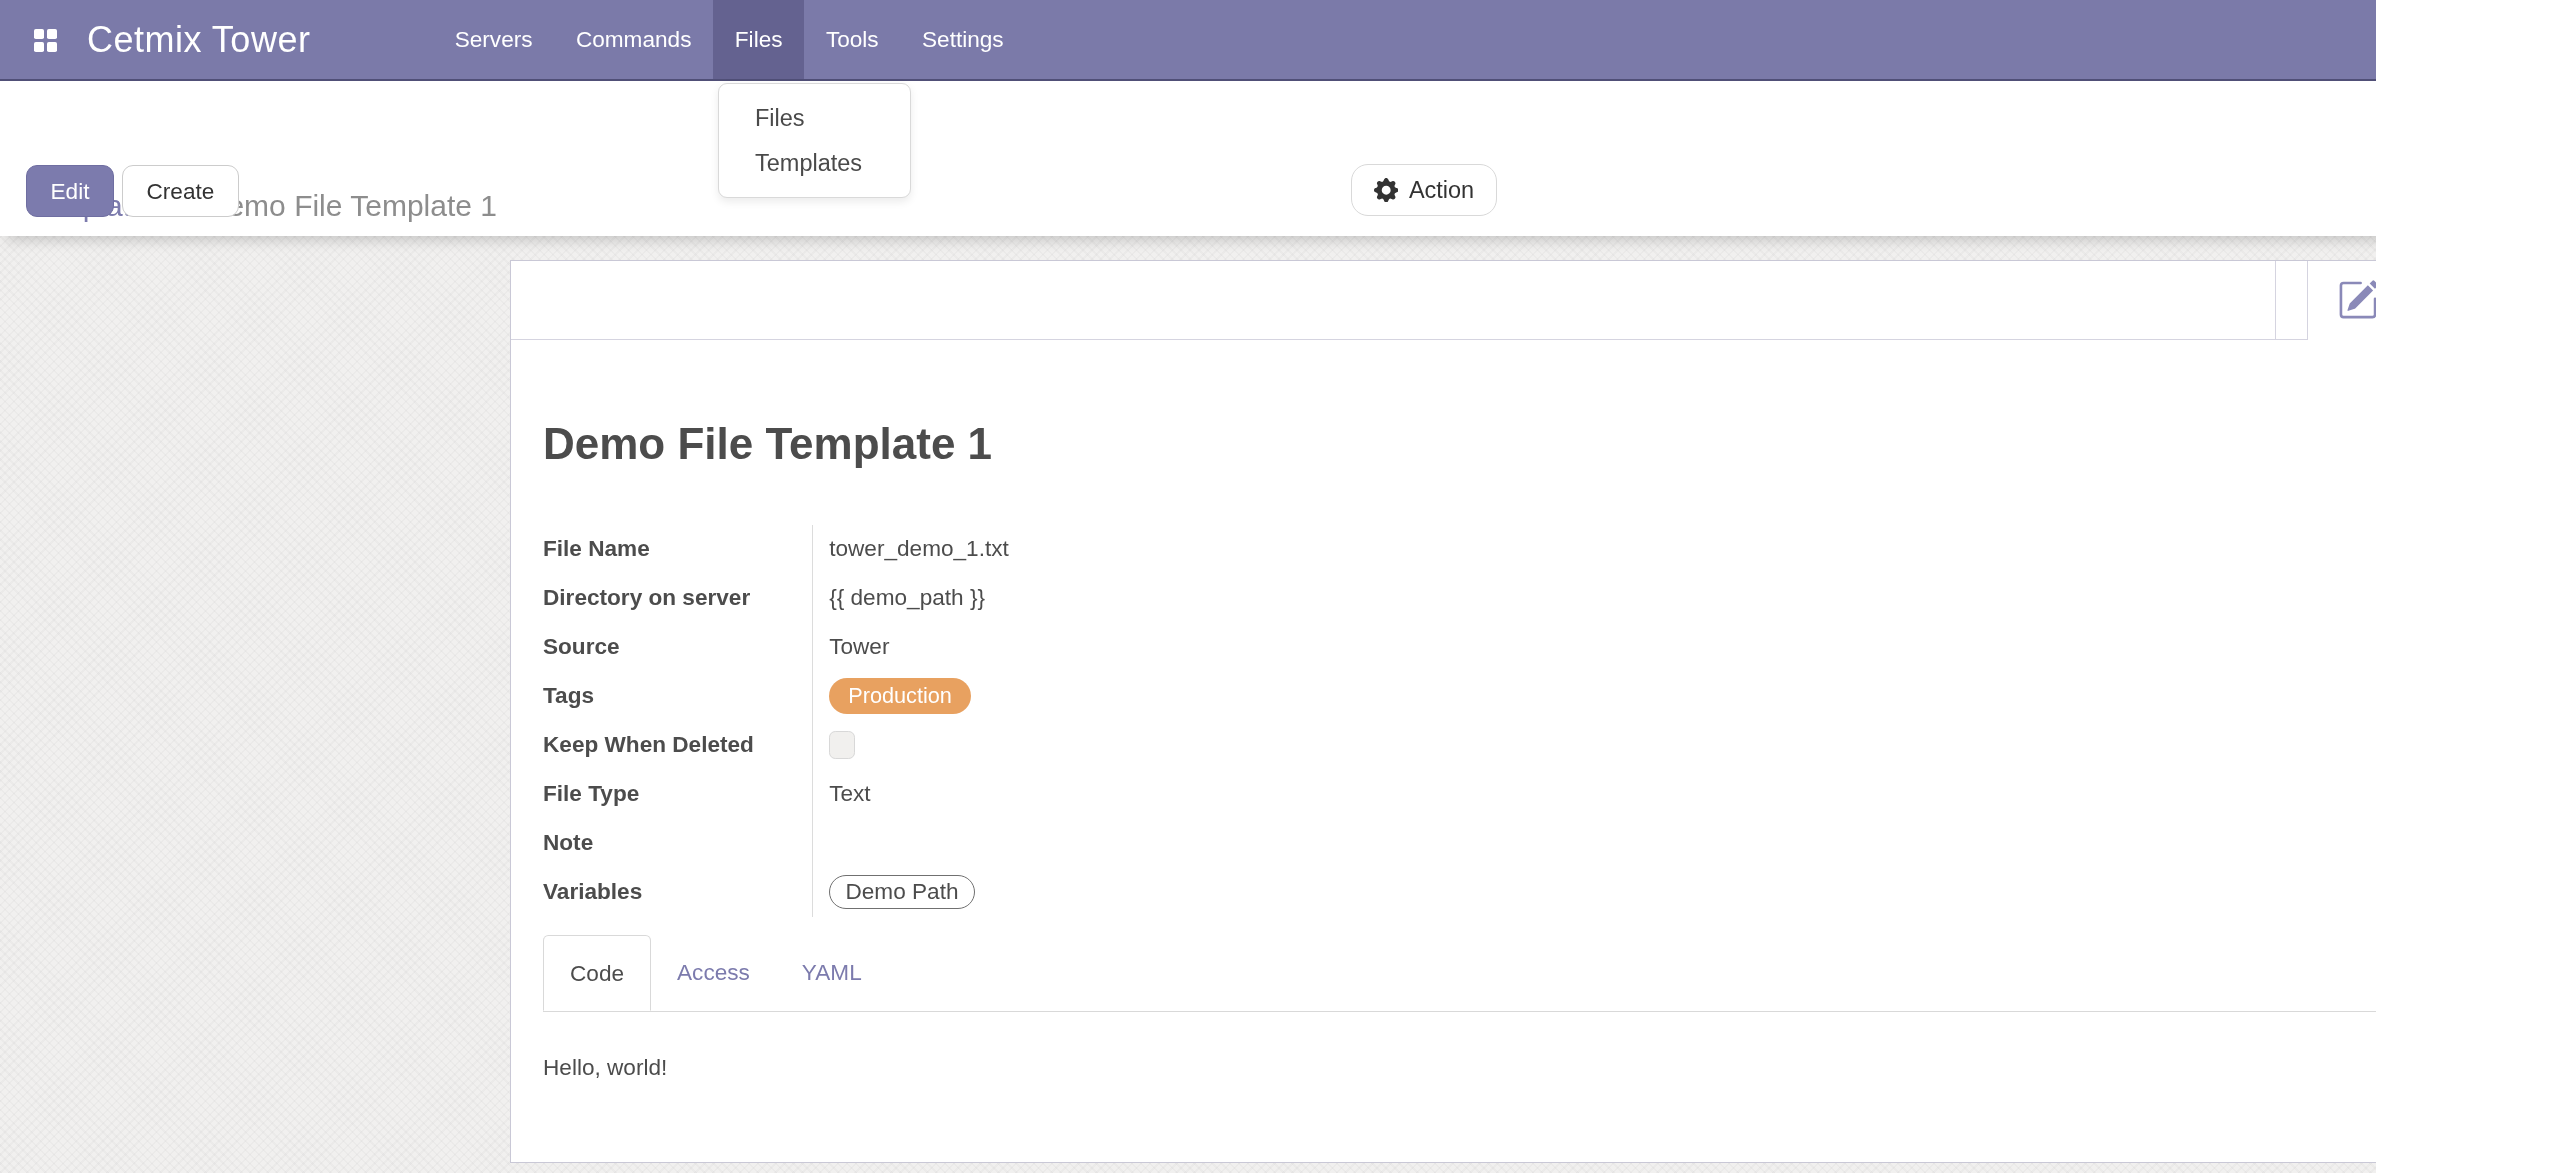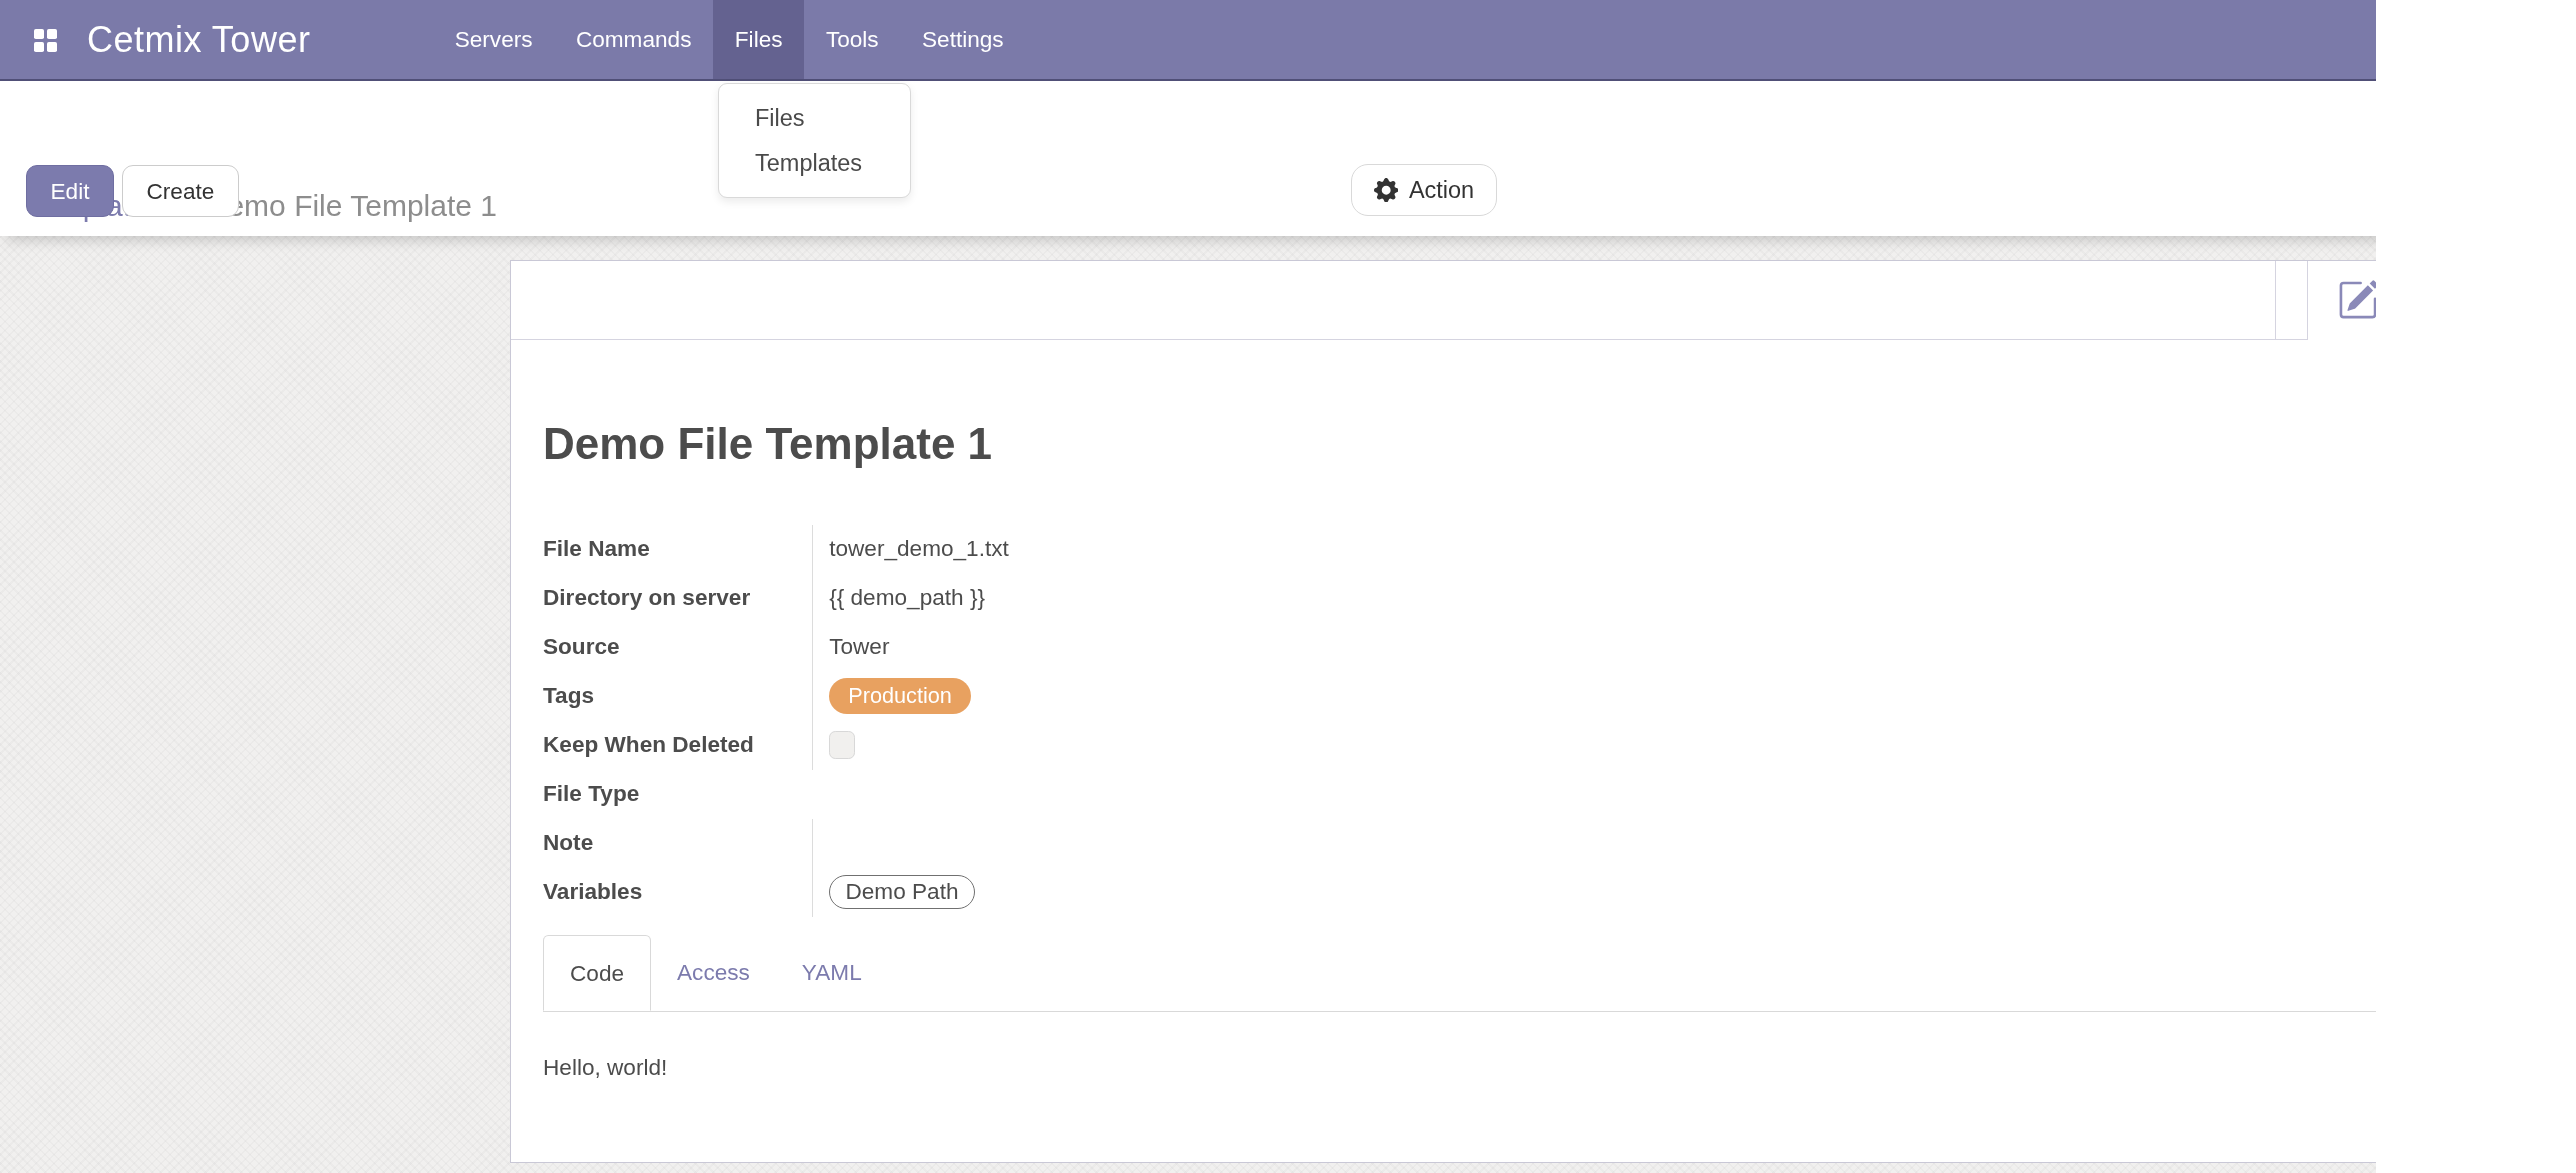--- a/index.html
+++ b/index.html
@@ -224,20 +224,21 @@
             </div>
           </div>
           <div class="field-row">
             <div class="flabel">Keep When Deleted</div>
             <div class="fvalue">
               <span class="checkbox"></span>
             </div>
           </div>
           <div class="field-row">
             <div class="flabel">File Type</div>
+            <div class="fvalue">Text</div>
           </div>
           <div class="field-row">
             <div class="flabel">Note</div>
             <div class="fvalue"></div>
           </div>
           <div class="field-row">
             <div class="flabel">Variables</div>
             <div class="fvalue">
               <span class="var-pill">Demo Path</span>
             </div>

